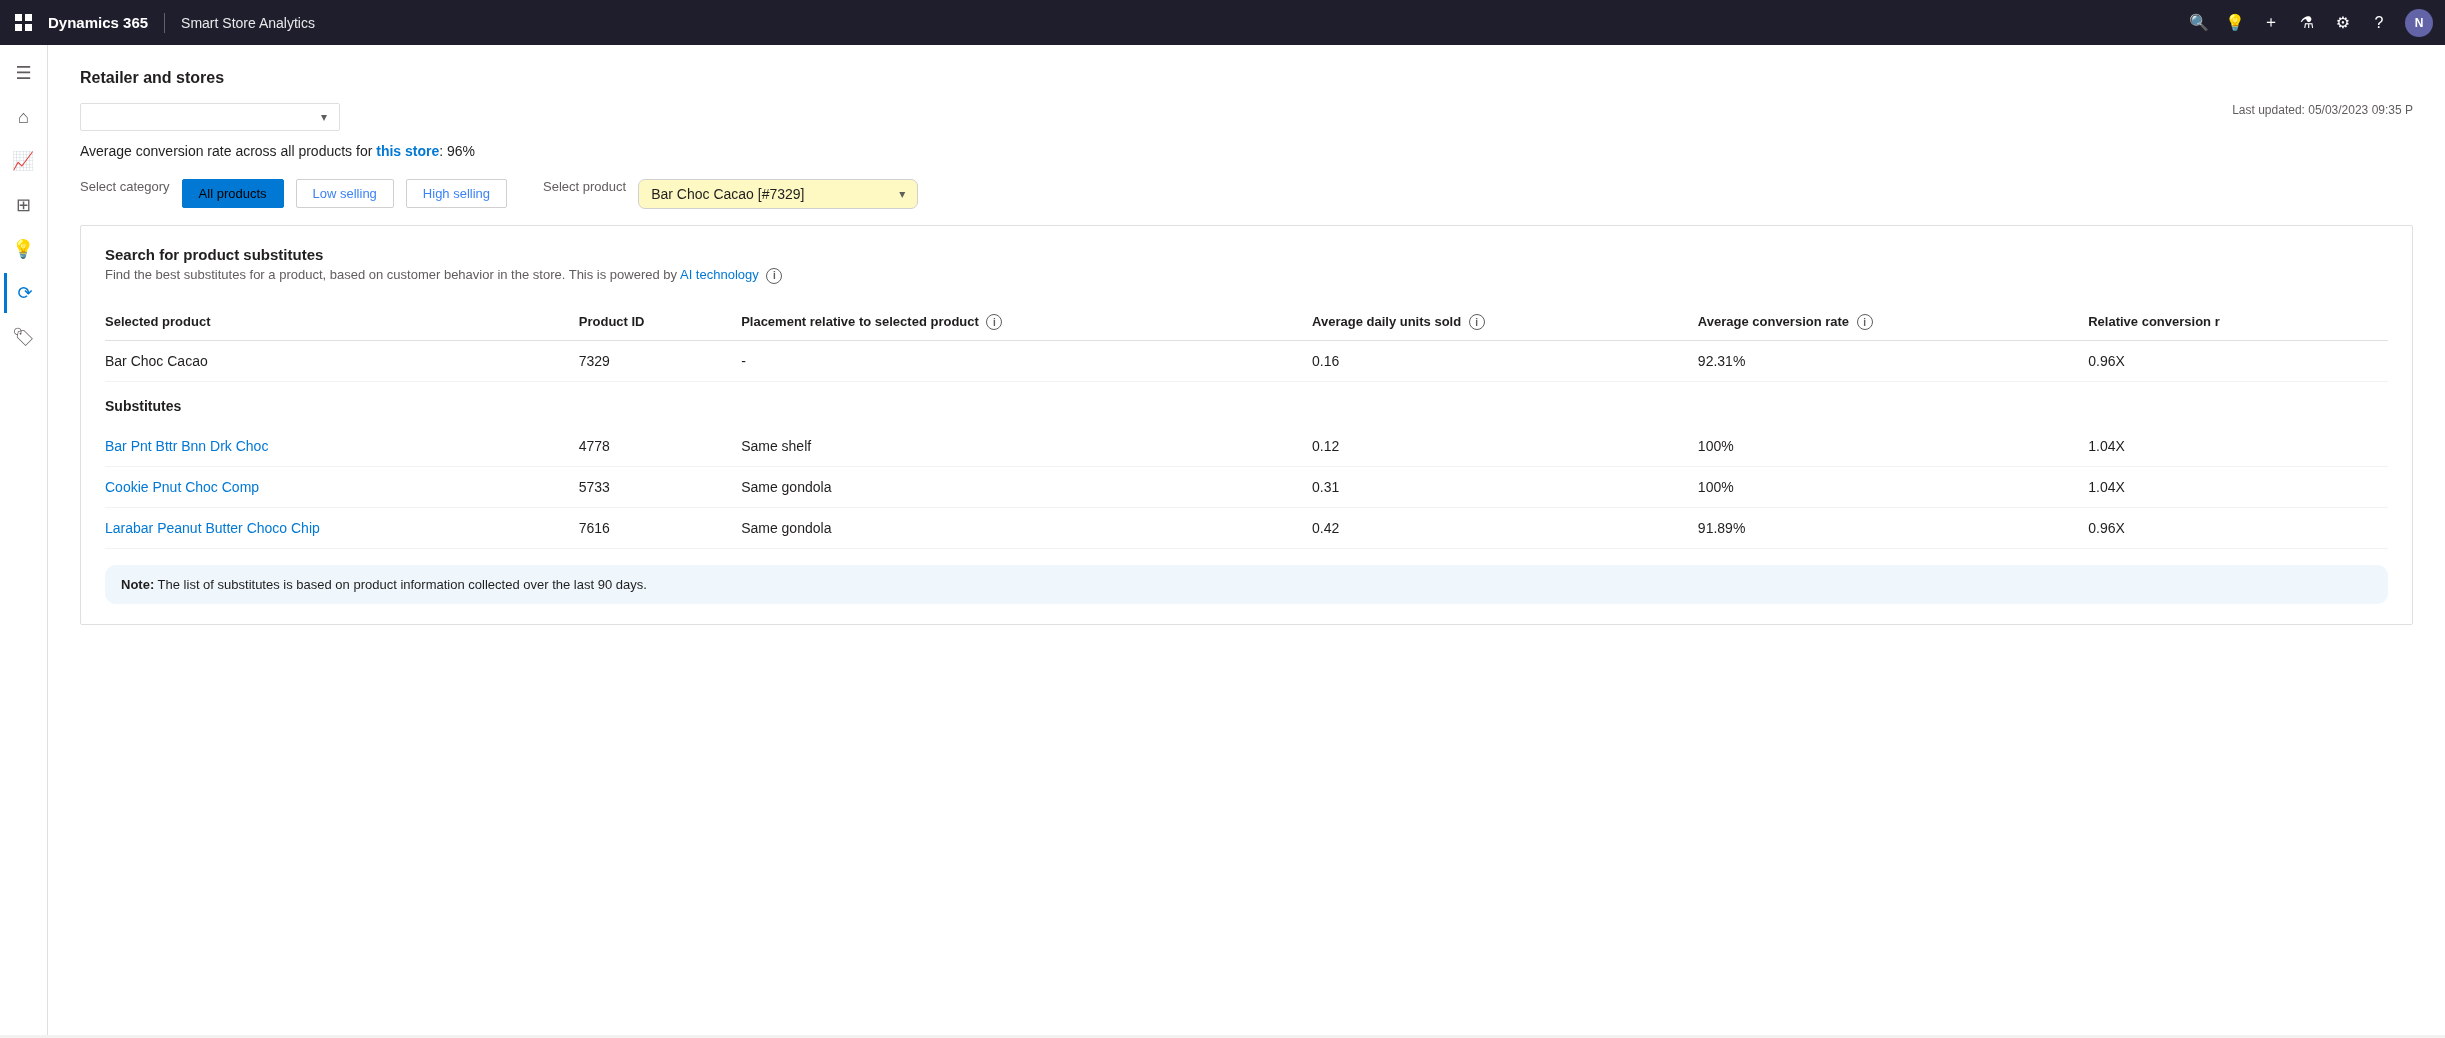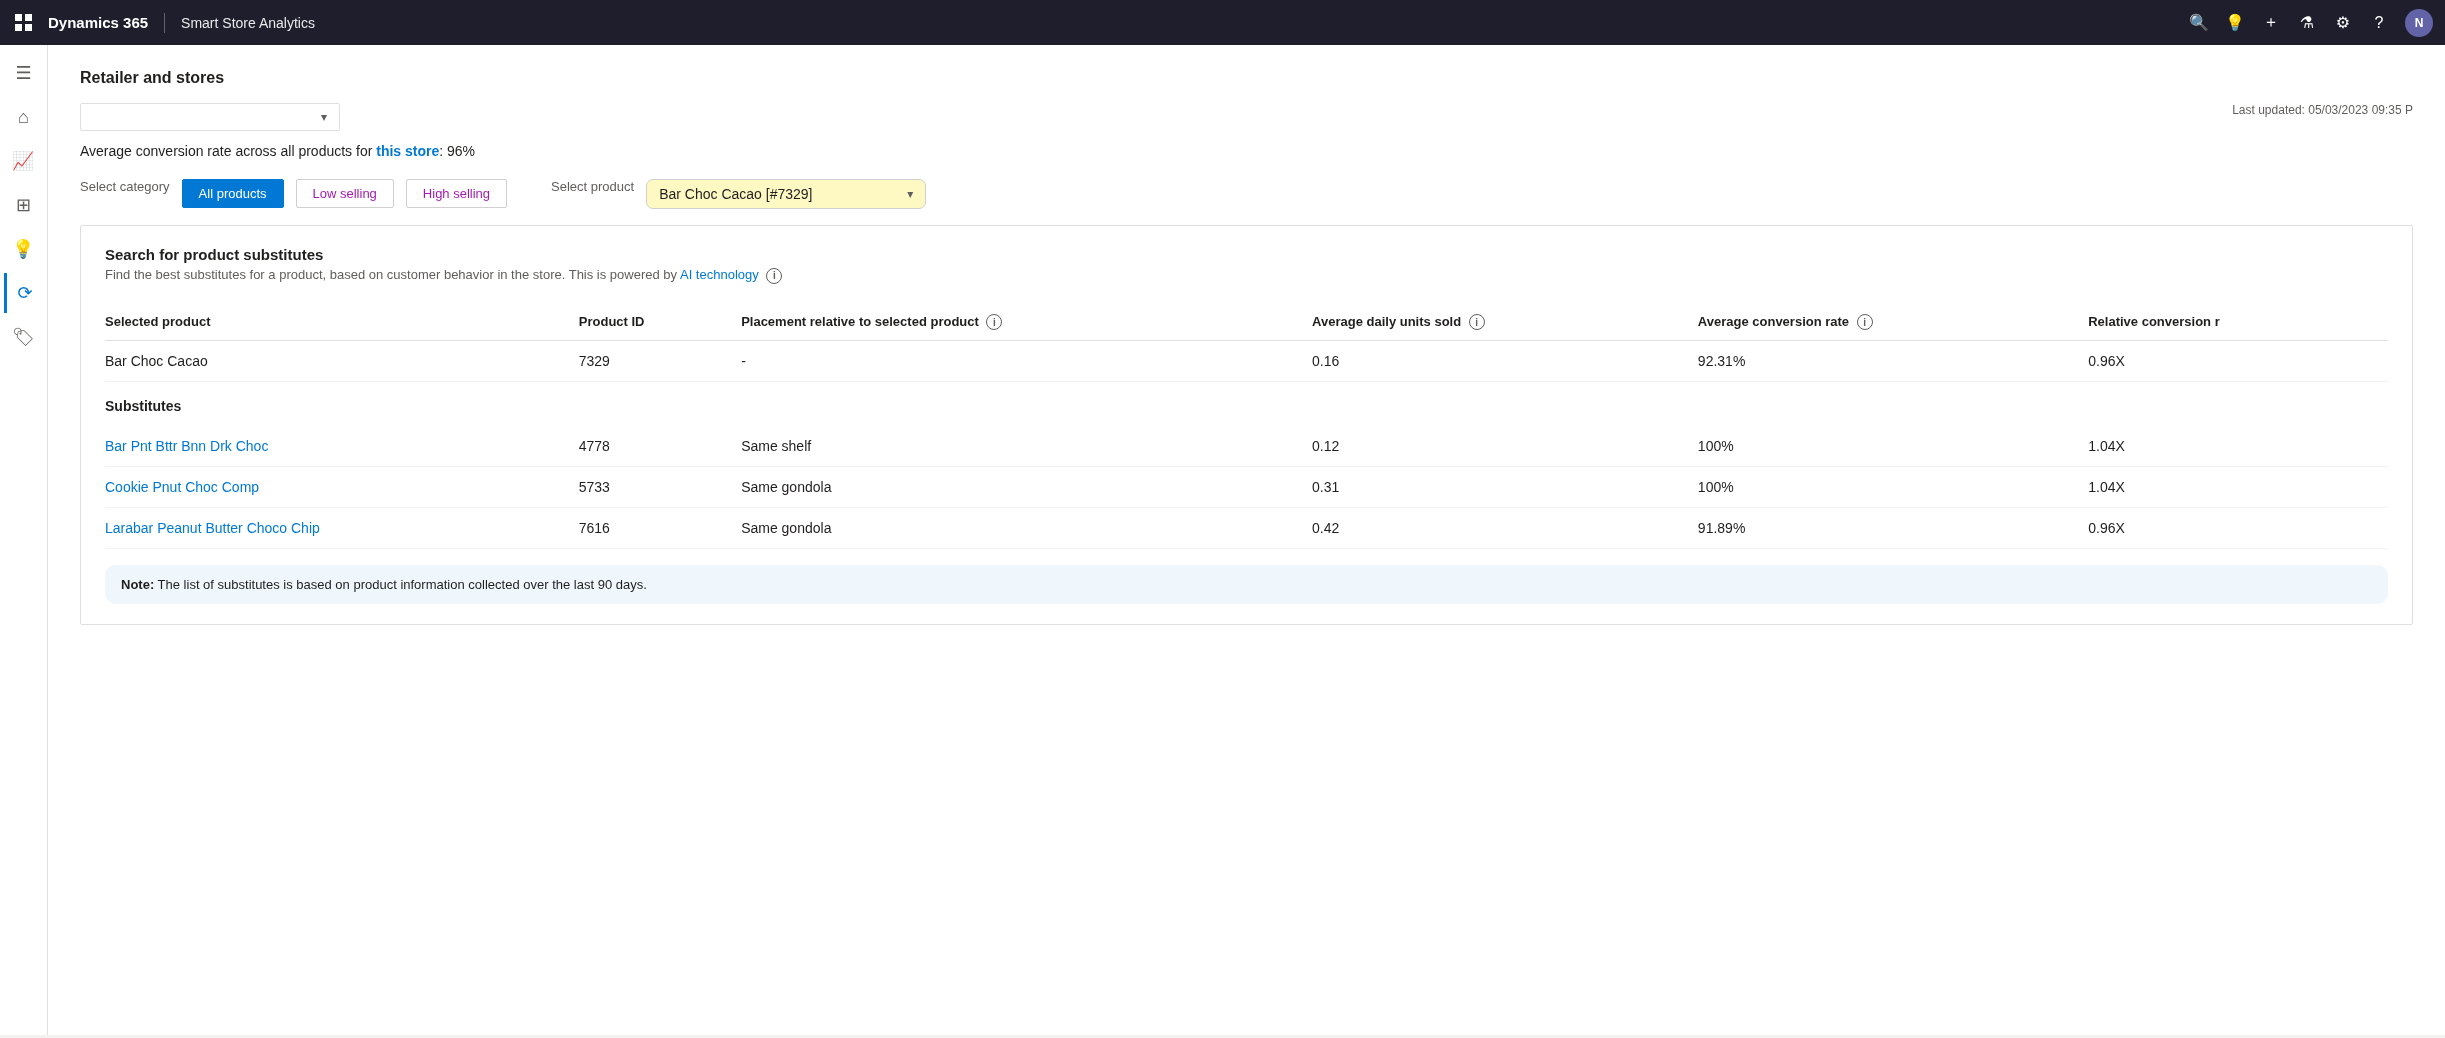--- a/index.html
+++ b/index.html
@@ -81,27 +81,27 @@
 
     
     .filter-row {
       display: flex; align-items: flex-start; gap: 12px; margin-bottom: 0;
       padding-bottom: 16px;
     }
     .filter-label { font-size: 13px; color: #605e5c; }
 
     .category-btn {
       padding: 6px 16px; border-radius: 2px; border: 1px solid #d2d0ce;
-      cursor: pointer; font-size: 13px; background: #fff; color: #a21caf;
+      cursor: pointer; font-size: 13px; background: #fff; color: #3b82f6;
     }
     .category-btn.active {
-      background: #0078d4; color: #ffffff; border-color: #0078d4;
-    }
-
-    .product-select-label { font-size: 13px; color: #605e5c; margin-left: 32px; }
+      background: #0078d4; color: #000000; border-color: #0078d4;
+    }
+
+    .product-select-label { font-size: 13px; color: #605e5c; margin-left: 24px; }
     .product-dropdown {
       display: flex; align-items: center; justify-content: space-between;
       border: 1px solid #d2d0ce; border-radius: 7px;
       padding: 6px 12px; min-width: 280px; cursor: pointer; background: #fef9c3;
       font-size: 14px; color: #201f1e;
     }
 
     
     .substitutes-section {
       border: 1px solid #e1dfdd; border-radius: 2px;

